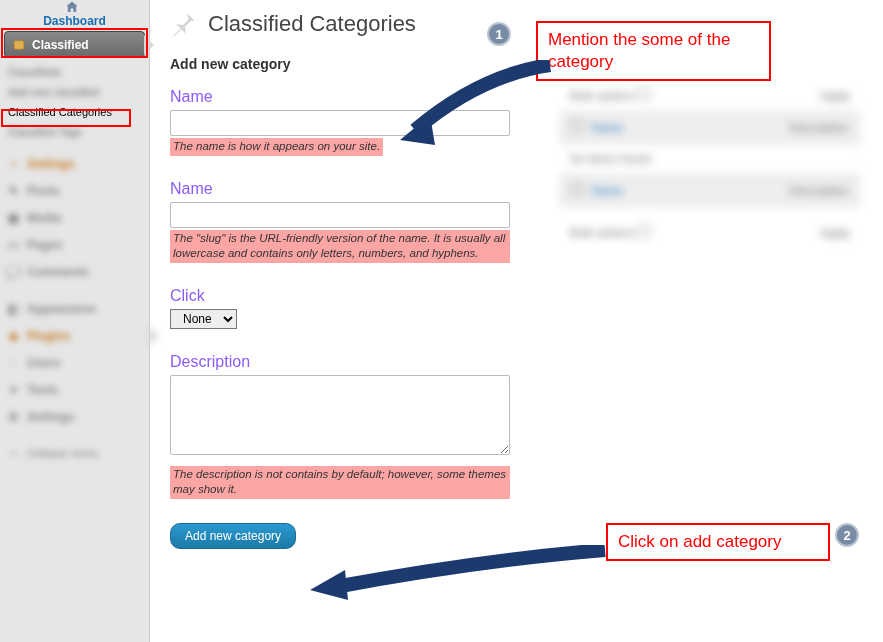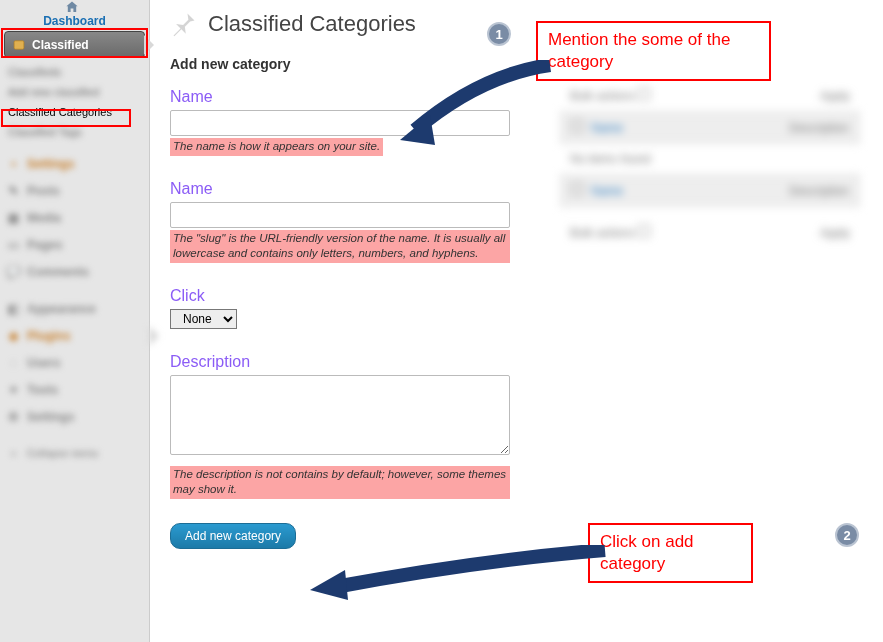--- a/index.html
+++ b/index.html
@@ -357,19 +357,19 @@
 <div class="badge" style="left:487px; top:22px">1</div>
 <div class="callout" style="left:536px; top:21px; width:235px">Mention the some of the category</div>
 <div class="arrow-annot" style="left:390px; top:60px; width:165px; height:90px">
   <svg viewBox="0 0 165 90">
     <path d="M160 5 Q90 15 25 70" stroke="#1d3a6e" stroke-width="14" fill="none"></path>
     <polygon points="10,80 40,55 45,85" fill="#1d3a6e"></polygon>
   </svg>
 </div>
 
 <div class="badge" style="left:835px; top:523px">2</div>
-<div class="callout" style="left:588px; top:523px; width:165px">Click on add category</div>
+<div class="callout" style="left:606px; top:523px; width:224px">Click on add category</div>
 <div class="arrow-annot" style="left:300px; top:545px; width:310px; height:55px">
   <svg viewBox="0 0 310 55">
     <path d="M305 5 Q180 15 35 42" stroke="#1d3a6e" stroke-width="14" fill="none"></path>
     <polygon points="10,45 45,25 48,55" fill="#1d3a6e"></polygon>
   </svg>
 </div>
 
 </body></html>

